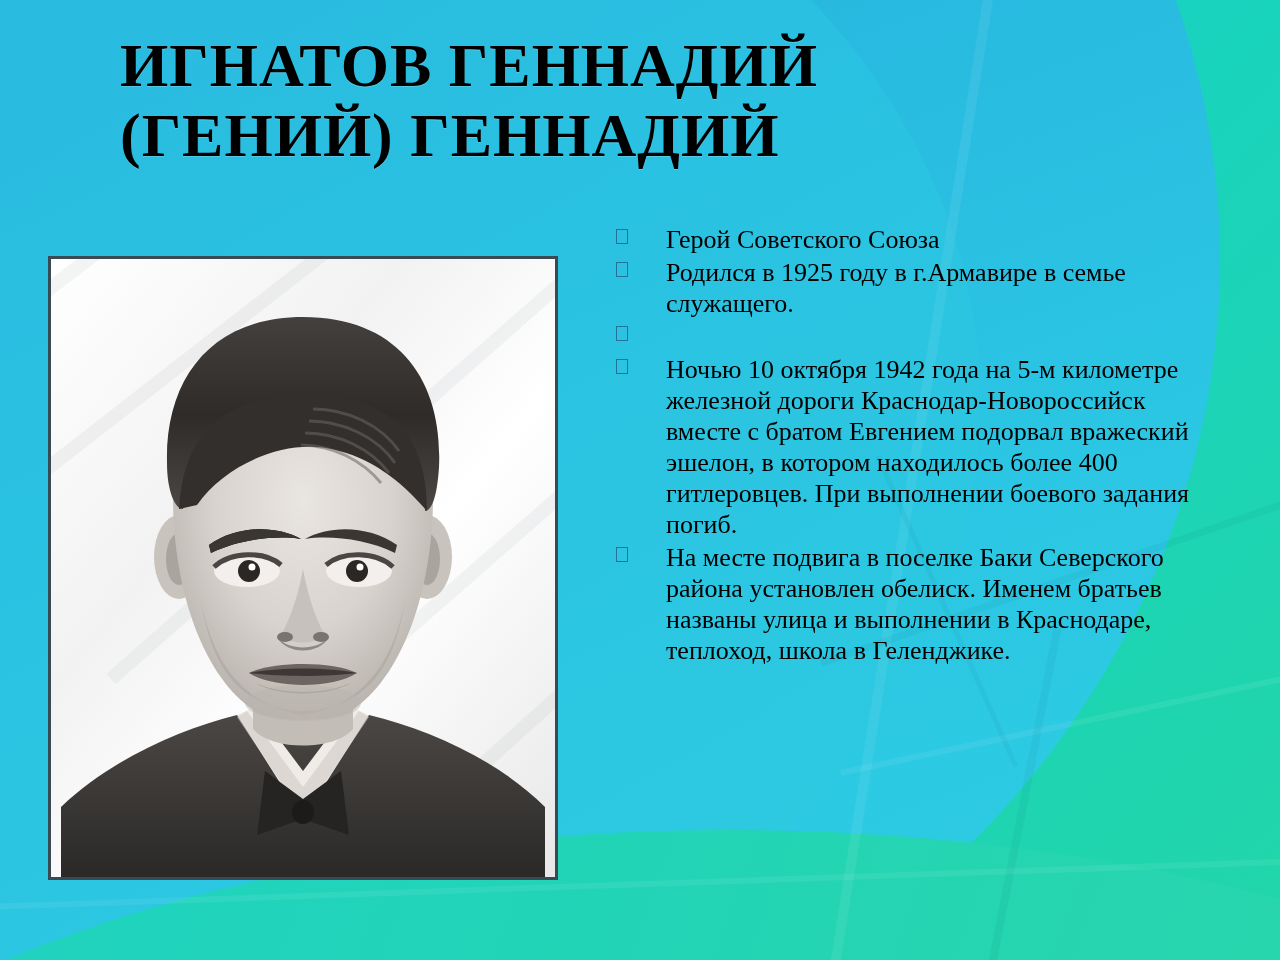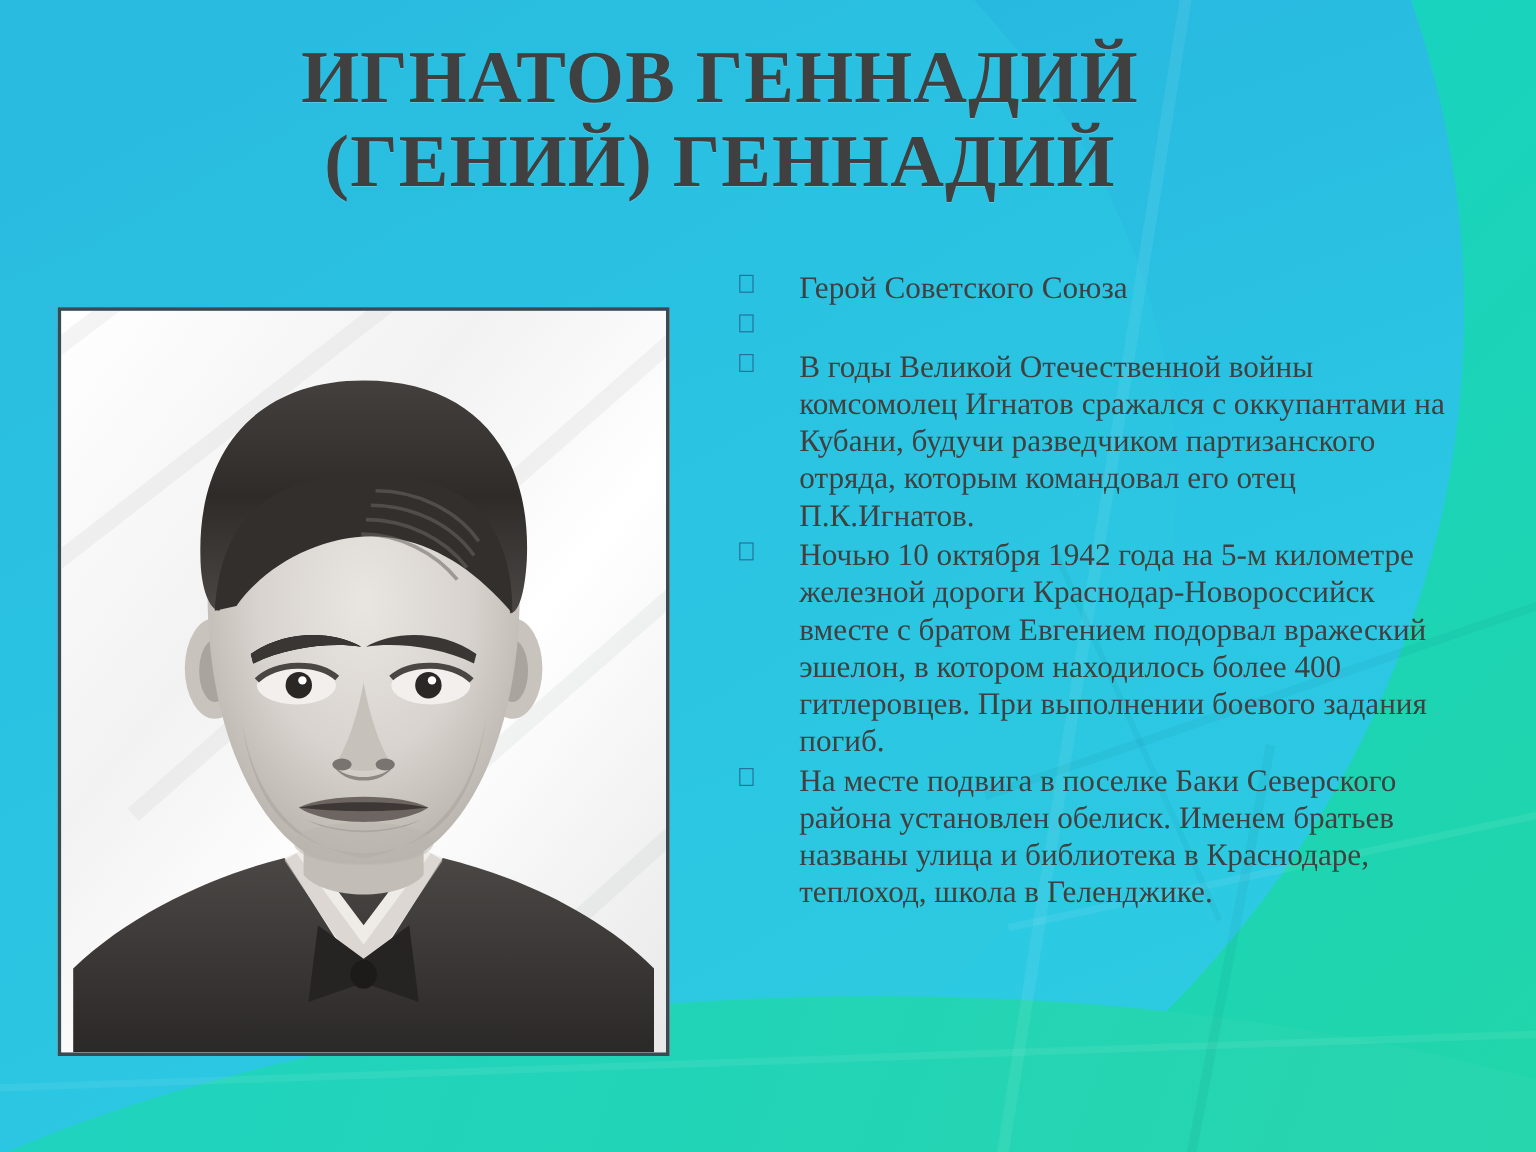--- a/index.html
+++ b/index.html
@@ -49,27 +49,27 @@
   .s1{left:1005px;top:-140px;width:10px;height:1340px;transform:rotate(9deg);}
   .s2{left:820px;top:660px;width:900px;height:7px;transform:rotate(-19deg);}
   .s3{left:840px;top:770px;width:900px;height:6px;transform:rotate(-12deg);}
   .s4{left:1055px;top:620px;width:8px;height:460px;transform:rotate(11deg);}
   .s5{left:-40px;top:905px;width:1500px;height:6px;transform:rotate(-2deg);}
   .s6{left:880px;top:455px;width:340px;height:5px;transform:rotate(66deg);}
 
   
   #title{
     position:absolute;left:120px;top:30px;width:960px;
-    text-align:center;
+    text-align:left;
     font-family:"Liberation Serif", serif;
     font-weight:bold;
     font-size:62px;
     line-height:70px;
     letter-spacing:1px;
-    color:#404040;
+    color:#000000;
     text-shadow:0 1px 0 rgba(255,255,255,.18);
   }
   #title .tline{display:block;white-space:nowrap;}
 
   
   #portrait{
     position:absolute;left:48px;top:256px;width:504px;height:618px;
     border:3px solid #3A4A52;
     background:#efefef;
     overflow:hidden;
@@ -95,21 +95,21 @@
     opacity:.85;
   }
   .bullet-mark .box{
     display:inline-block;
     width:10px;height:13px;
     border:1.5px solid #1F4E79;
     opacity:.8;
   }
   .bullet-text{
     flex:1 1 auto;
-    color:#404040;
+    color:#000000;
     font-family:"Liberation Serif", serif;
     font-size:26px;
     line-height:31px;
   }
 
   
   #watermark{
     position:absolute;
     left:760px;top:885px;
     font-family:"DejaVu Sans", sans-serif;
@@ -230,33 +230,33 @@
 
   <div id="content">
 
     <div class="bullet-row">
       <span class="bullet-mark"><span class="box"></span></span>
       <span class="bullet-text">Герой Советского Союза</span>
     </div>
 
     <div class="bullet-row">
       <span class="bullet-mark"><span class="box"></span></span>
-    </div>
-
-    <div class="bullet-row">
-      <span class="bullet-mark"><span class="box"></span></span>
-      <span class="bullet-text">В годы Великой Отечественной войны комсомолец Игнатов сражался с оккупантами на Кубани, будучи разведчиком партизанского отряда, которым командовал его отец П.К.Игнатов.</span>
+      <span class="bullet-text">Родился в 1925 году в г.Армавире в семье служащего.</span>
+    </div>
+
+    <div class="bullet-row">
+      <span class="bullet-mark"><span class="box"></span></span>
     </div>
 
     <div class="bullet-row">
       <span class="bullet-mark"><span class="box"></span></span>
       <span class="bullet-text">Ночью 10 октября 1942 года на 5-м километре железной дороги Краснодар-Новороссийск вместе с братом Евгением подорвал вражеский эшелон, в котором находилось более 400 гитлеровцев. При выполнении боевого задания погиб.</span>
     </div>
 
     <div class="bullet-row">
       <span class="bullet-mark"><span class="box"></span></span>
-      <span class="bullet-text">На месте подвига в поселке Баки Северского района установлен обелиск. Именем братьев названы улица и библиотека в Краснодаре, теплоход, школа в Геленджике.</span>
+      <span class="bullet-text">На месте подвига в поселке Баки Северского района установлен обелиск. Именем братьев названы улица и выполнении в Краснодаре, теплоход, школа в Геленджике.</span>
     </div>
 
   </div>
 
 
 </div>
 
 </body></html>

